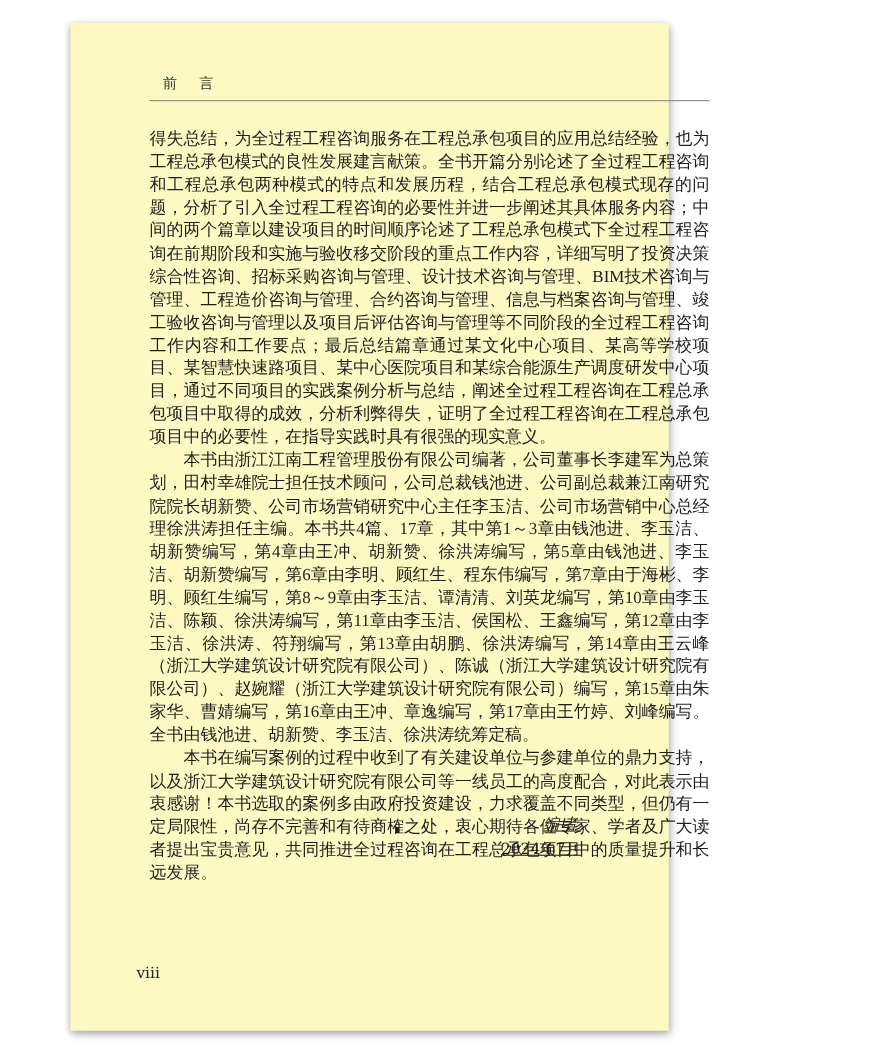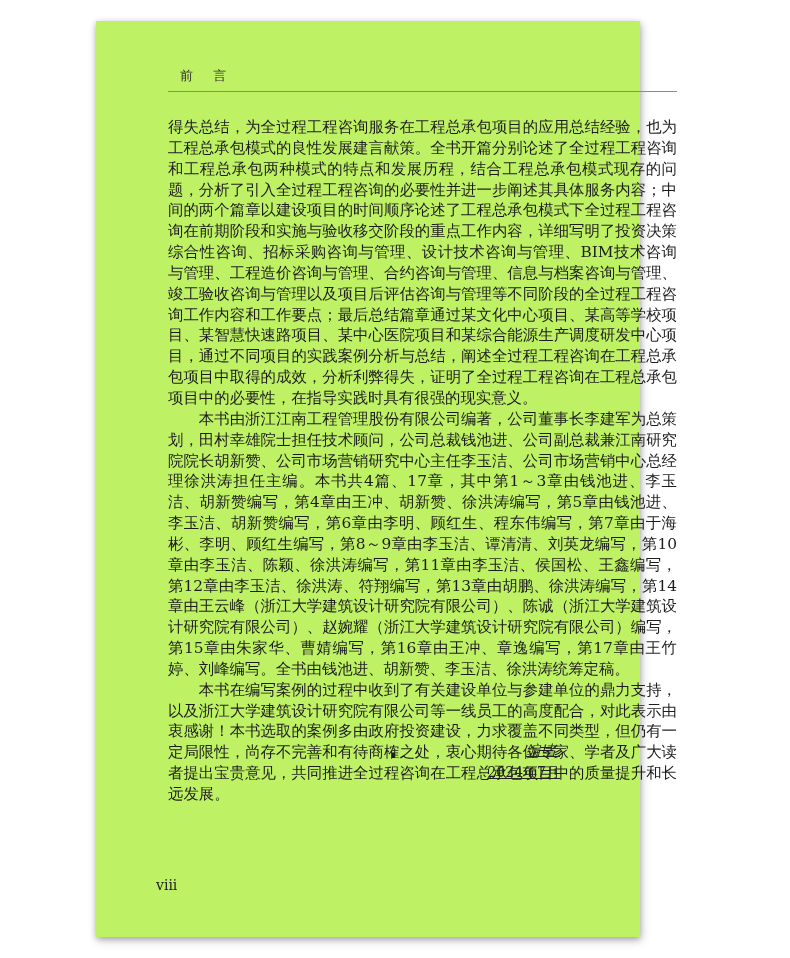--- a/index.html
+++ b/index.html
@@ -13,23 +13,22 @@
       position: relative;
       overflow: hidden;
       font-family: "DejaVu Serif", "Liberation Serif", serif;
     }
     .page {
       position: absolute;
       left: 64px;
       top: 21px;
       width: 544px;
       height: 916px;
-      background: #bef264;
+      background: #fef9c3;
       box-shadow: 0 2px 6px rgba(0,0,0,0.28), 2px 4px 10px rgba(0,0,0,0.15);
-      margin-left: 32px;
     }
     .running-head {
       position: absolute;
       left: 84px;
       top: 46px;
       font-size: 13px;
       color: #333;
       letter-spacing: 8px;
     }
     .head-rule {
@@ -43,20 +42,21 @@
     .body-text {
       position: absolute;
       left: 72px;
       top: 96px;
       width: 509px;
       font-size: 15.4px;
       line-height: 20.85px;
       color: #1d1d1d;
       text-align: justify;
       text-justify: inter-character;
+      font-family: Liberation Serif, serif;
     }
     .body-text p {
       margin: 0;
     }
     .body-text p.indent {
       text-indent: 2em;
     }
     .signature {
       position: absolute;
       right: 80px;

